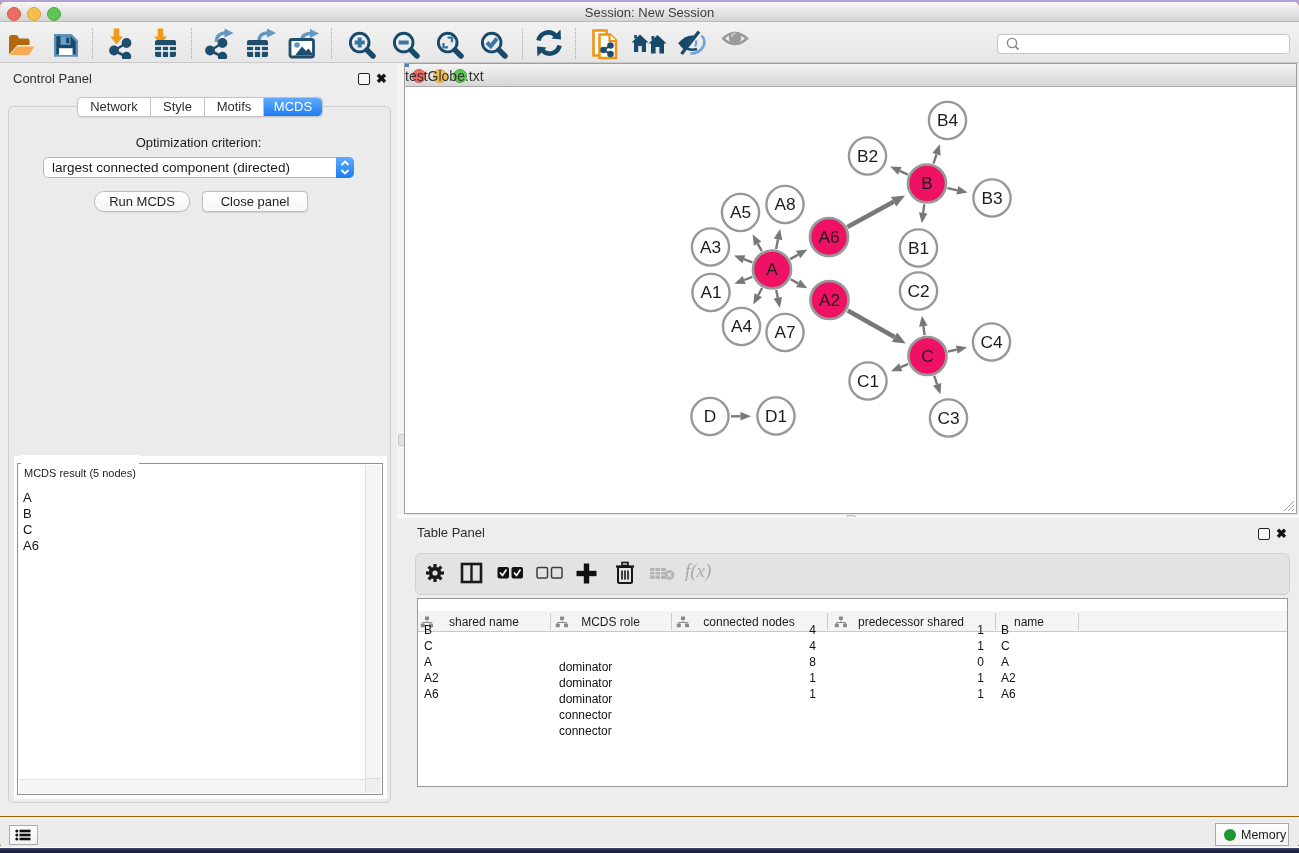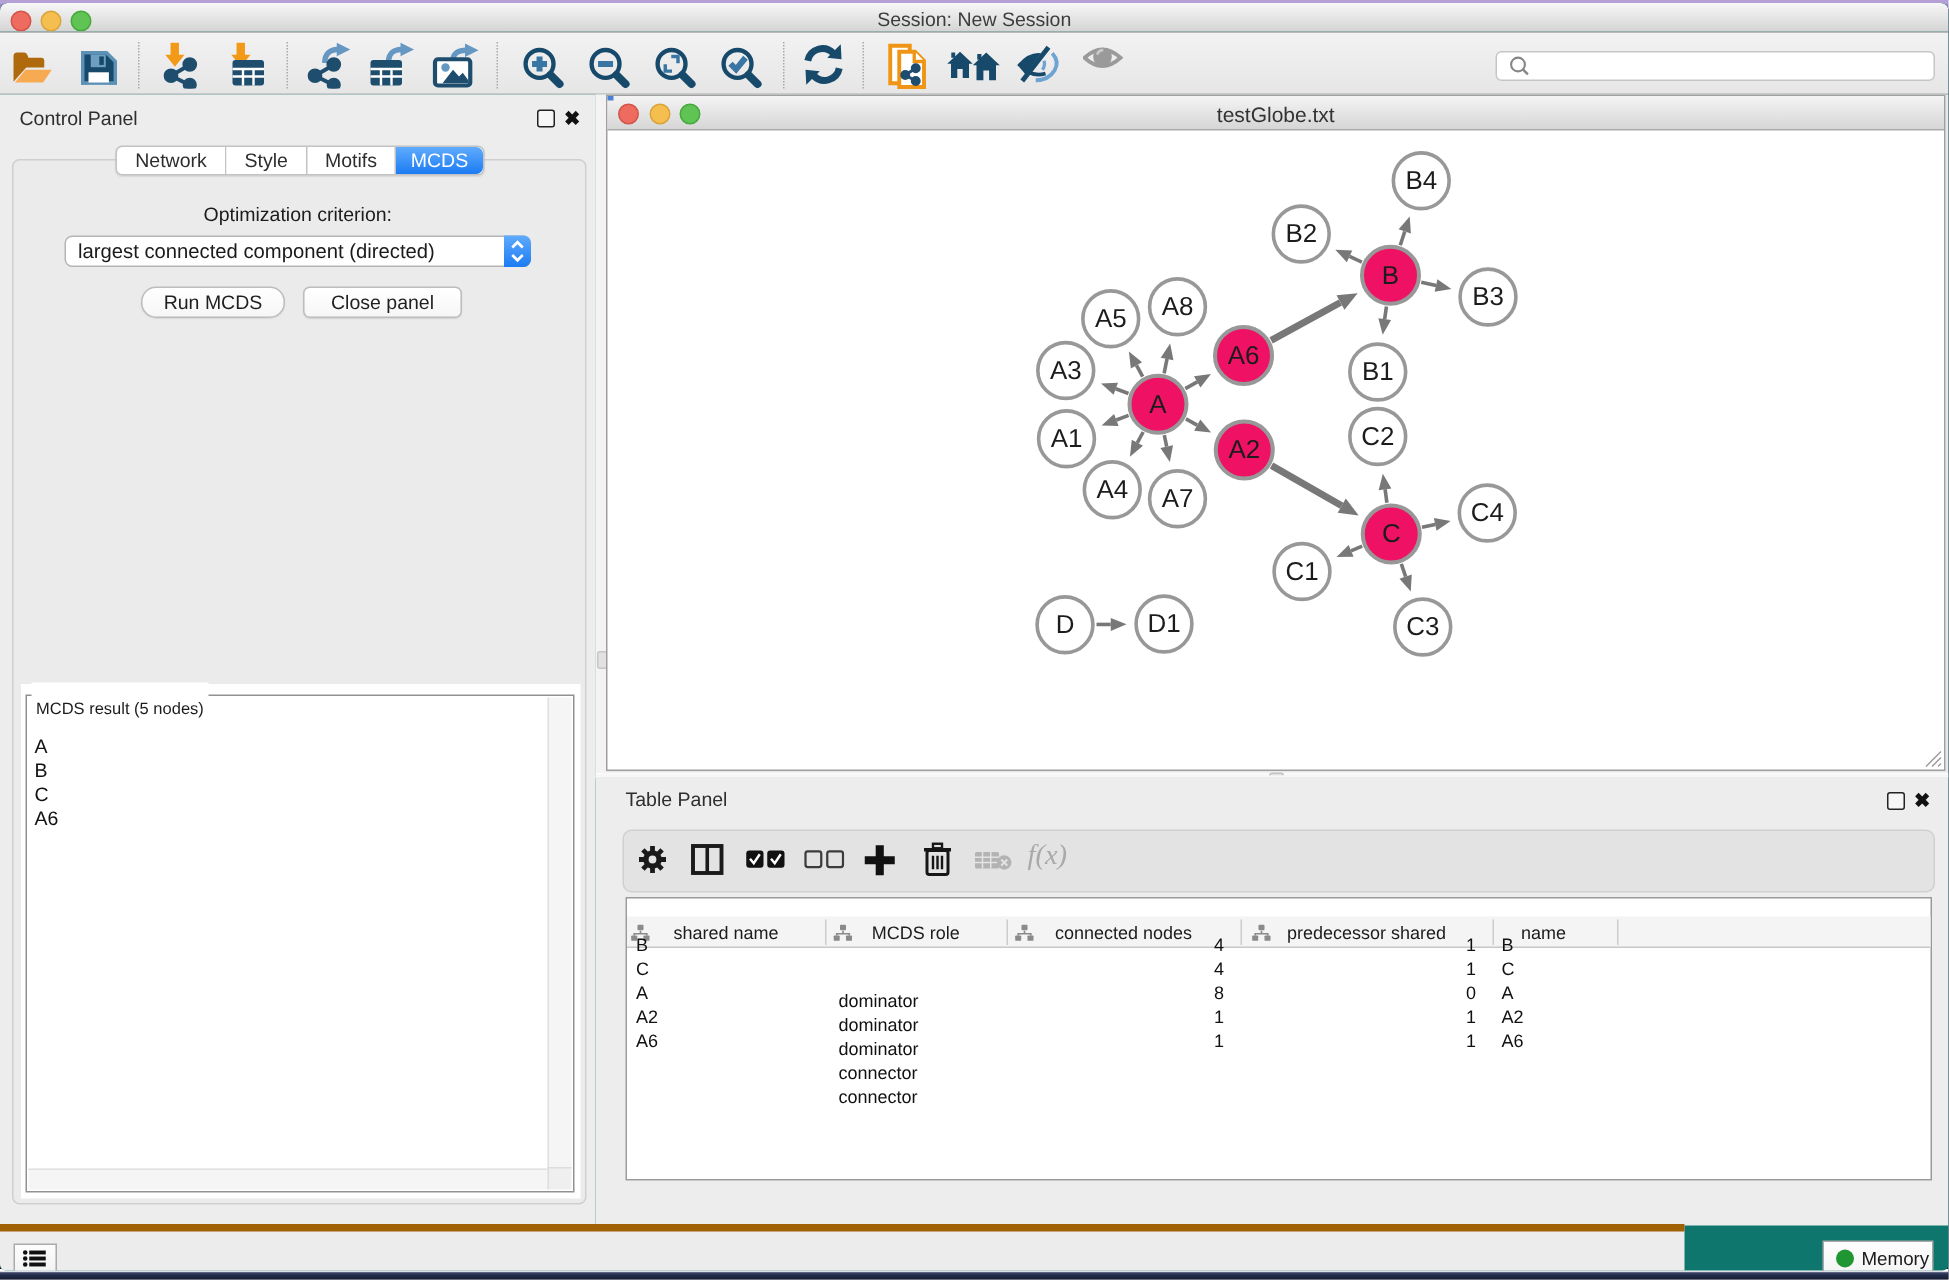--- a/index.html
+++ b/index.html
@@ -2,21 +2,21 @@
 <html><head>
 <meta charset="utf-8">
 <style>
   html,body{margin:0;padding:0;}
   body{width:1299px;height:853px;overflow:hidden;position:relative;transform:translateZ(0);
        background:linear-gradient(#b5a0d6 0px,#b5a0d6 3px,#9b86bd 3px,#9b86bd 6px,#10192b 6px);
        font-family:"Liberation Sans", sans-serif;}
   .abs{position:absolute;}
   #deskbottom{position:absolute;left:0;top:846px;width:1299px;height:7px;
       background:linear-gradient(#fdfdfd 0px,#fdfdfd 1.5px,#3c4568 2.5px,#232c4c 4px,#141d33 7px);}
-  #mainwin{position:absolute;left:0;top:2px;width:1299px;height:845px;background:#0f766e;
+  #mainwin{position:absolute;left:0;top:2px;width:1299px;height:845px;background:#fde047;
       border-radius:5px 5px 4px 4px;overflow:hidden;}
   
   #titlebar{position:absolute;left:0;top:0;width:100%;height:19px;
       background:linear-gradient(#f7f7f7,#d4d4d4);border-radius:5px 5px 0 0;}
   #titlebar .tl{position:absolute;top:4.5px;width:12px;height:12px;border-radius:50%;}
   #title-text{position:absolute;top:3px;width:100%;text-align:center;font-size:13px;color:#3c3c3c;}
   
   #toolbar{position:absolute;left:0;top:19px;width:100%;height:40px;
       background:linear-gradient(#f2f2f2,#e6e6e6);border-top:1px solid #b9b9b9;border-bottom:1px solid #c9c9c9;}
   .tsep{position:absolute;top:6px;height:31px;width:0;border-left:1px dotted #a9a9a9;}
@@ -242,21 +242,21 @@
   </div>
 
   <div class="abs" style="left:397px;top:61px;width:902px;height:454px;background:#e9e9e9;"></div>
   <div class="abs" style="left:397px;top:61px;width:7px;height:452px;background:#f3f3f3;"></div>
   <div class="abs" style="left:398px;top:432px;width:5px;height:10px;background:#e2e2e2;border:1px solid #c6c6c6;border-radius:2px;"></div>
   <div id="netwin" class="abs" style="left:404px;top:61px;width:891px;height:449px;border:1px solid #9f9f9f;background:#fff;">
     <div style="position:absolute;left:0;top:0;width:100%;height:22px;background:linear-gradient(#f4f4f4,#d6d6d6);border-bottom:1px solid #ababab;">
       <div class="tl" style="position:absolute;left:7px;top:5px;width:12px;height:12px;border-radius:50%;background:#ee6b60;border:0.5px solid #d35549;"></div>
       <div class="tl" style="position:absolute;left:27.5px;top:5px;width:12px;height:12px;border-radius:50%;background:#f5bf4f;border:0.5px solid #dba339;"></div>
       <div class="tl" style="position:absolute;left:48px;top:5px;width:12px;height:12px;border-radius:50%;background:#5fc454;border:0.5px solid #48a83e;"></div>
-      <div style="position:absolute;top:4px;width:100%;text-align:center;font-size:14px;color:#333;">testGlobe.txt</div>
+      <div style="position:absolute;top:4px;width:100%;font-size:14px;color:#333;">testGlobe.txt</div>
     </div>
     <div style="position:absolute;left:0;top:0;width:4px;height:3px;background:#4b80d6;"></div>
     <div style="position:absolute;left:0;top:23px;width:889px;height:424px;overflow:hidden;">
 <svg width="891" height="427" viewBox="0 0 891 427" style="position:absolute;left:0;top:0">
 <line x1="347.4" y1="189.9" x2="339.2" y2="193.0" stroke="#787878" stroke-width="2.4"></line>
 <line x1="347.3" y1="175.3" x2="338.8" y2="172.2" stroke="#787878" stroke-width="2.4"></line>
 <line x1="357.1" y1="201.0" x2="353.2" y2="208.2" stroke="#787878" stroke-width="2.4"></line>
 <line x1="356.8" y1="164.1" x2="352.7" y2="156.6" stroke="#787878" stroke-width="2.4"></line>
 <line x1="371.2" y1="203.1" x2="372.8" y2="210.7" stroke="#787878" stroke-width="2.4"></line>
 <line x1="371.1" y1="161.9" x2="373.0" y2="152.3" stroke="#787878" stroke-width="2.4"></line>
@@ -491,21 +491,21 @@
           <span class="c1">A6</span>
           <span class="c2">connector</span>
           <span class="c3">1</span>
           <span class="c4">1</span>
           <span class="c5">A6</span>
         </div>
     </div>
 
   </div>
 
-  <div class="abs" style="left:0;top:814px;width:1123px;height:31px;background:#ececec;border-top:5px solid #a16207;">
+  <div class="abs" style="left:0;top:814px;width:1299px;height:31px;background:#ececec;border-top:1px solid #a16207;">
     <div style="position:absolute;left:9px;top:8px;width:27px;height:18px;background:linear-gradient(#fdfdfd,#f2f2f2);border:1px solid #ababab;">
       <svg width="16" height="12" style="position:absolute;left:5px;top:3px">
         <g fill="#111">
             <circle cx="1.8" cy="2" r="1.5"></circle>
             <circle cx="1.8" cy="6" r="1.5"></circle>
             <circle cx="1.8" cy="10" r="1.5"></circle>
         <rect x="4.5" y="0.7" width="11" height="2.6"></rect>
             <rect x="4.5" y="4.7" width="11" height="2.6"></rect>
             <rect x="4.5" y="8.7" width="11" height="2.6"></rect>
           </g>

